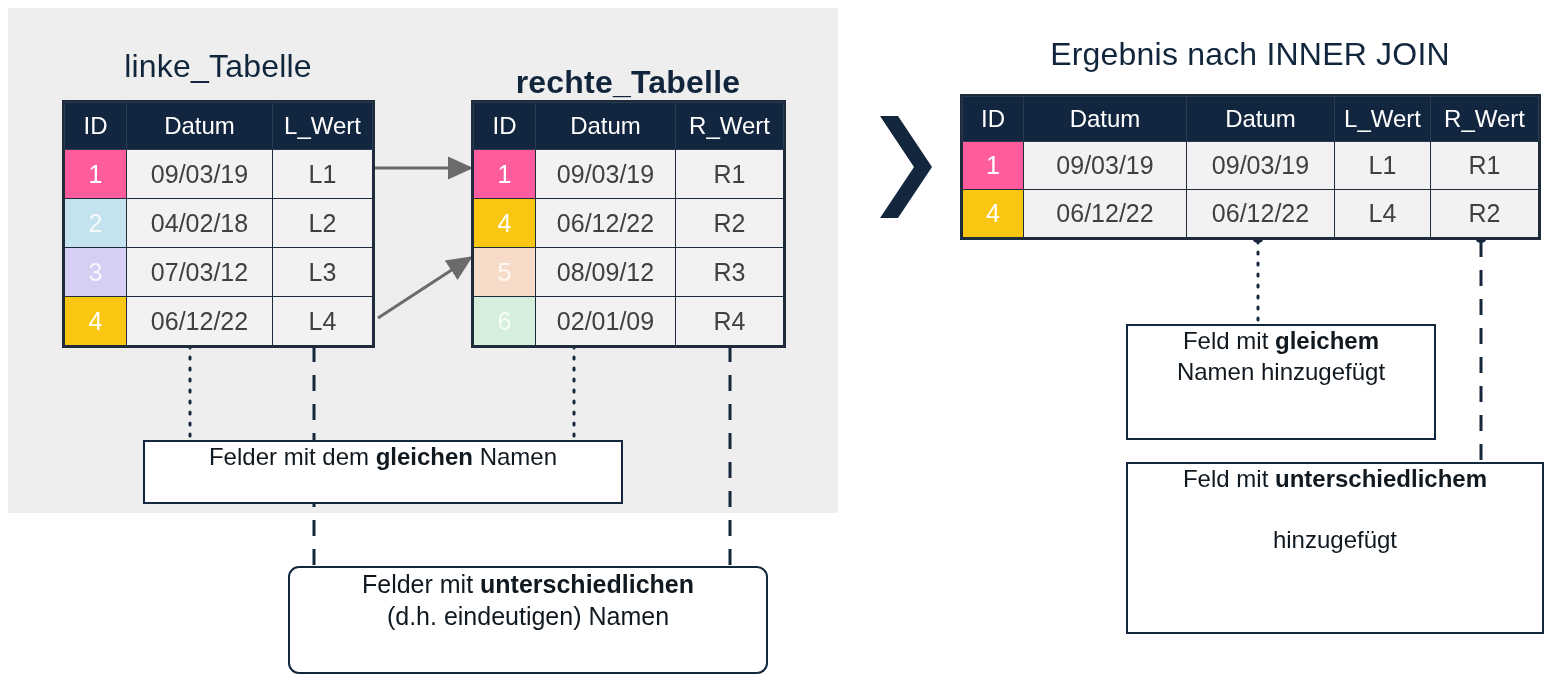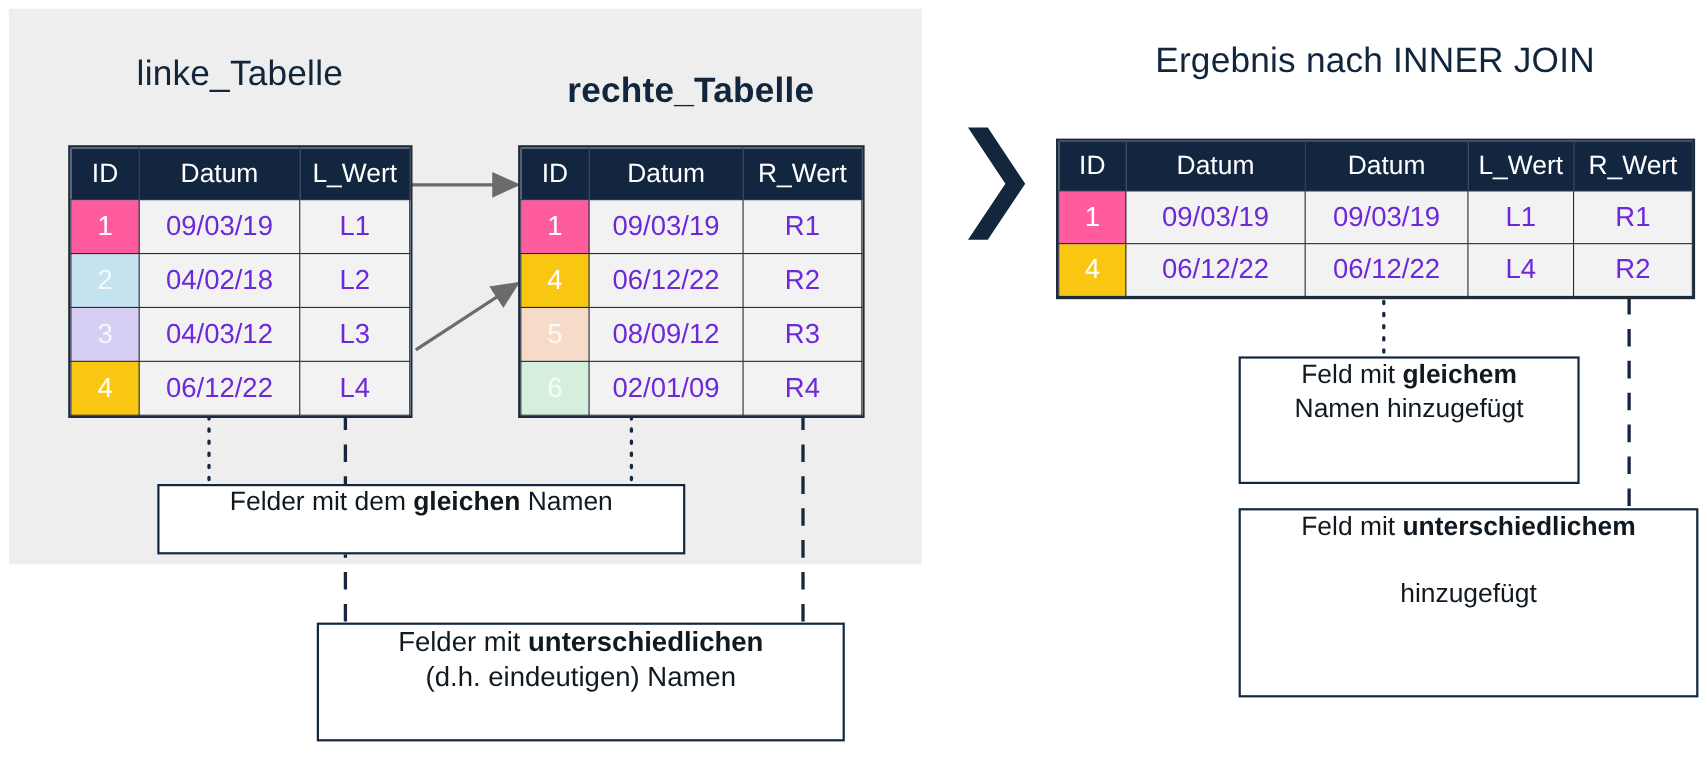--- a/index.html
+++ b/index.html
@@ -28,36 +28,35 @@
     letter-spacing:0.2px;
     white-space:nowrap;
   }
 
   table.dtable{
     position:absolute;
     border-collapse:collapse;
     table-layout:fixed;
     background:#ffffff;
     box-shadow:0 0 0 2px #1d2b3a;
-    margin-top:32px;
   }
   table.dtable th{
     background:#12263f;
     color:#ffffff;
     font-weight:400;
     font-size:24px;
     height:46px;
     padding:0;
     text-align:center;
     border:1px solid #2a3b50;
     line-height:46px;
   }
   table.dtable td{
     background:#f2f2f2;
-    color:#6d28d9;
+    color:#404040;
     font-size:25px;
     height:48px;
     padding:0;
     text-align:center;
     border:1.5px solid #1d2b3a;
     line-height:48px;
     white-space:nowrap;
   }
   table.dtable td.idcell{
     color:#ffffff;
@@ -144,21 +143,21 @@
         <td>09/03/19</td>
         <td>L1</td>
       </tr>
       <tr>
         <td class="idcell faded" style="background:#C5E3EF;">2</td>
         <td>04/02/18</td>
         <td>L2</td>
       </tr>
       <tr>
         <td class="idcell faded" style="background:#D6CEF3;">3</td>
-        <td>04/03/12</td>
+        <td>07/03/12</td>
         <td>L3</td>
       </tr>
       <tr>
         <td class="idcell" style="background:#F9C712;">4</td>
         <td>06/12/22</td>
         <td>L4</td>
       </tr>
     </tbody>
   </table>
 
@@ -241,21 +240,21 @@
       </tr>
     </tbody>
   </table>
 
   <div class="callout" style="left:143px;top:440px;width:480px;height:64px;font-size:24px;">
     <span class="txt">
       <span>Felder mit dem </span><b>gleichen</b><span> Namen</span>
     </span>
   </div>
 
-  <div class="callout" style="left:288px;top:566px;width:480px;height:108px;font-size:25px;">
+  <div class="callout" style="left:288px;top:566px;width:480px;height:108px;font-size:25px;border-radius:11px;">
     <span class="txt">
       <span>Felder mit </span><b>unterschiedlichen</b><br>
       <span>(d.h. eindeutigen) Namen</span>
     </span>
   </div>
 
   <div class="callout" style="left:1126px;top:324px;width:310px;height:116px;font-size:24px;">
     <span class="txt">
       <span>Feld mit </span><b>gleichem</b><br>
       <span>Namen hinzugefügt</span>

